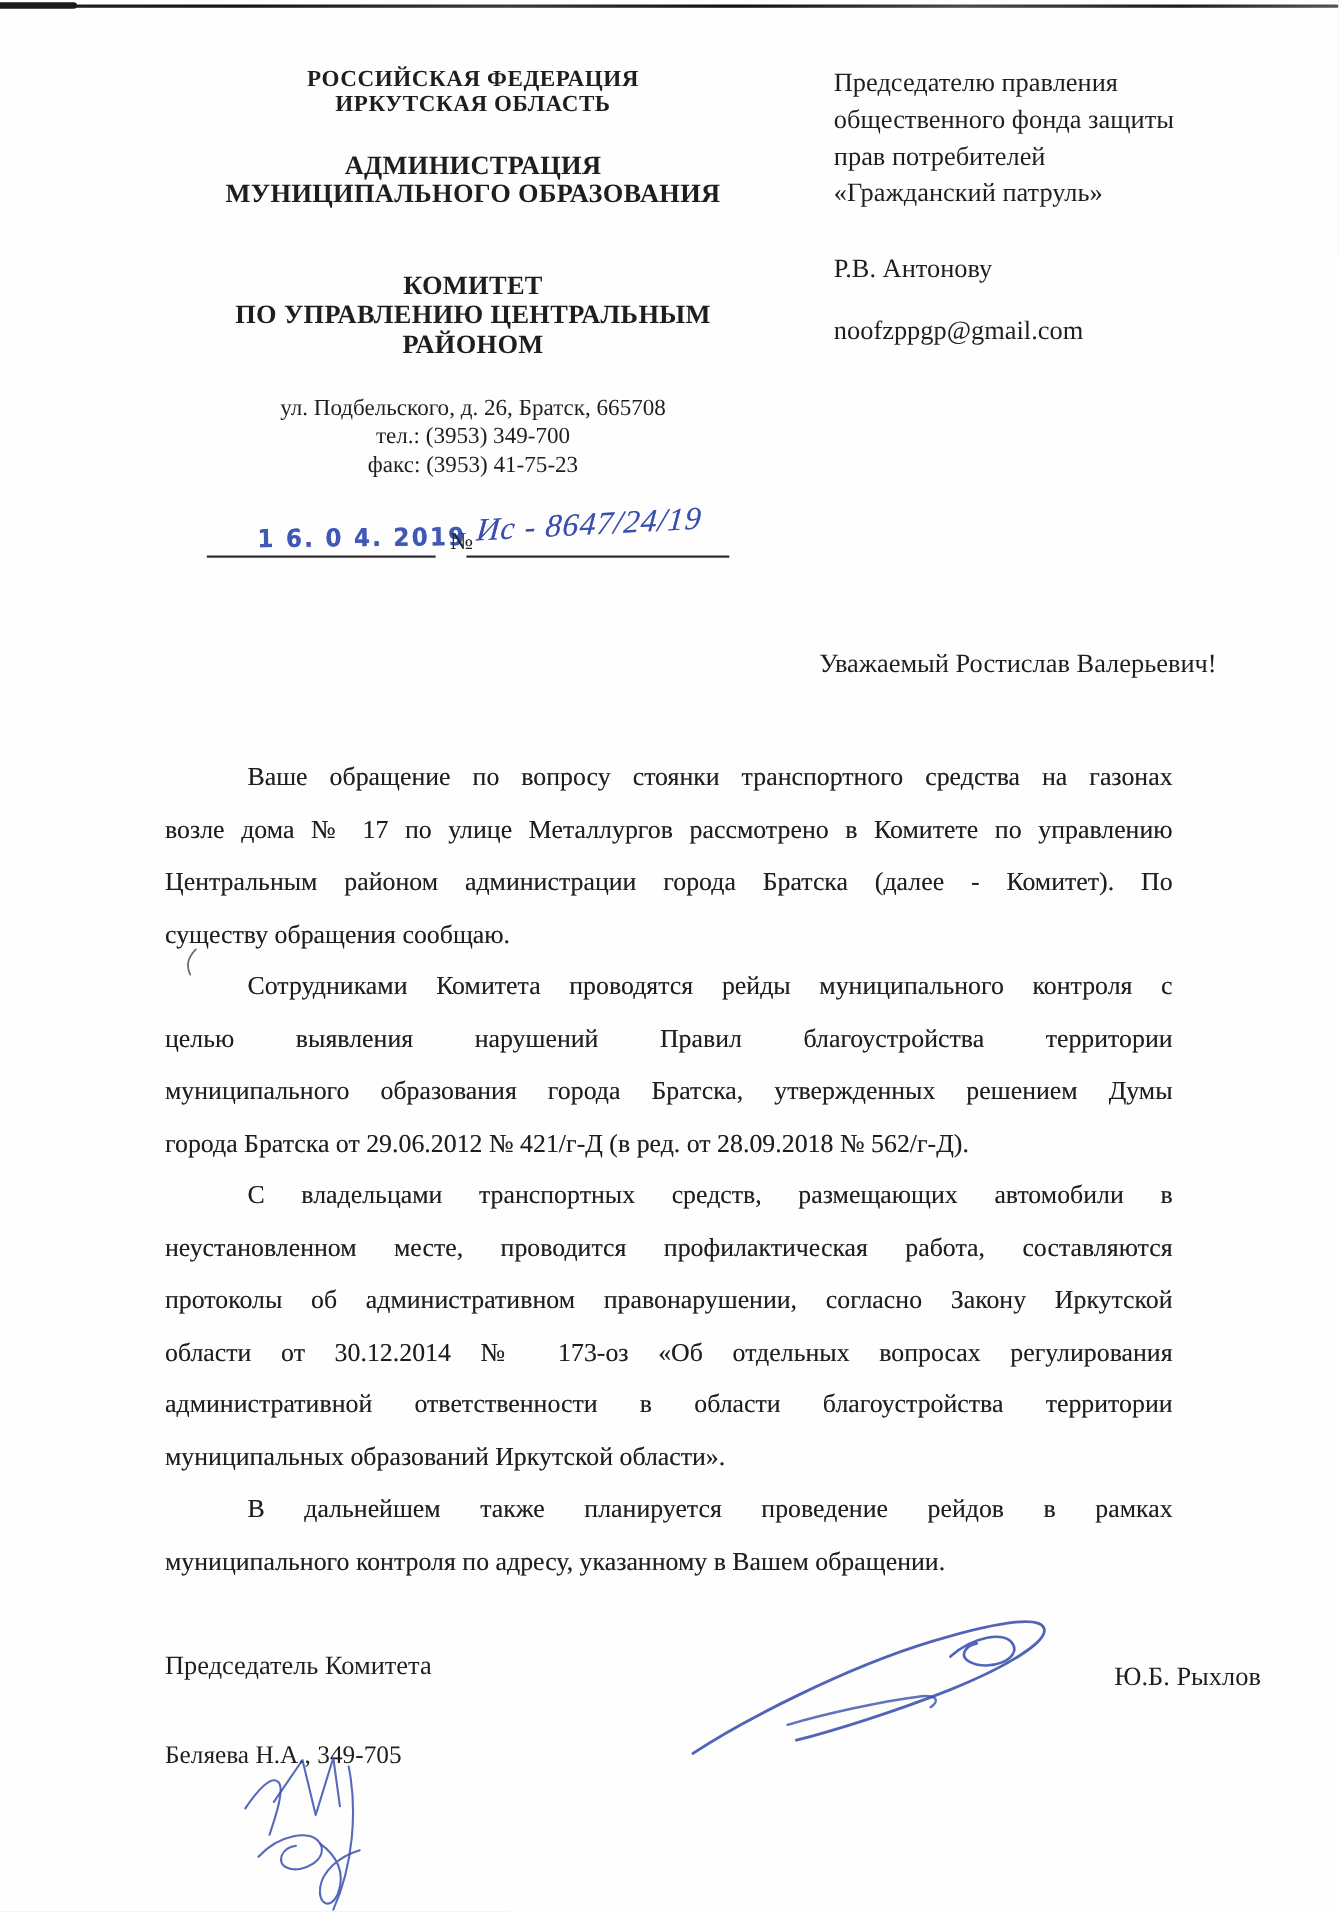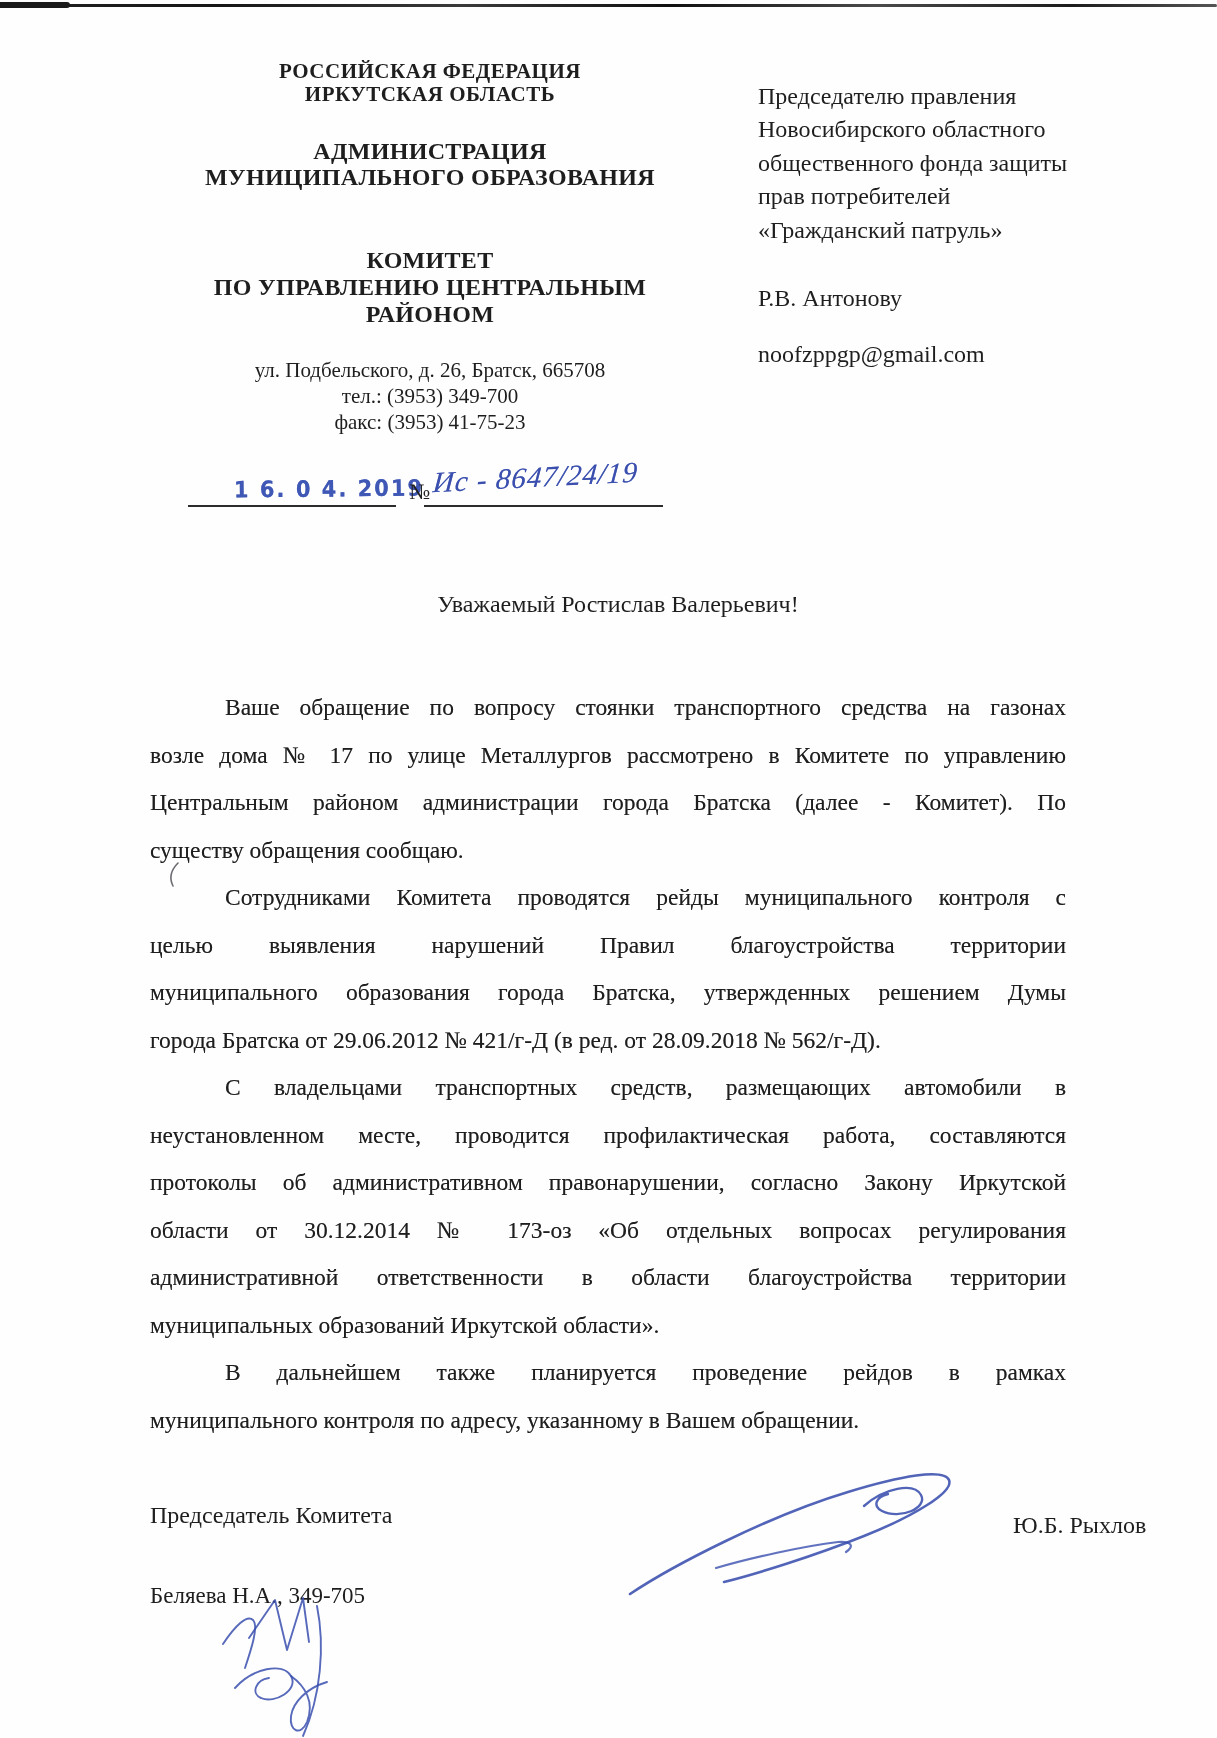--- a/index.html
+++ b/index.html
@@ -48,26 +48,26 @@
   .hw-number{
     position:absolute;left:433px;top:460px;width:240px;
     font-style:italic;font-size:29px;color:var(--ink);
     transform:rotate(-3deg) skewX(-8deg);
     letter-spacing:1px;white-space:nowrap;
     text-shadow:0 0 .5px rgba(58,79,174,.6);
   }
   .rule2{position:absolute;left:424px;top:505px;width:239px;border-bottom:2px solid #2c2c2c;}
 
   
-  .recipient{position:absolute;left:758px;top:60px;width:350px;font-size:24px;line-height:33.4px;margin-top:20px;}
+  .recipient{position:absolute;left:758px;top:60px;width:350px;font-size:24px;line-height:33.4px;}
   .recipient .r-name{margin-top:35px;}
   .recipient .r-email{margin-top:23px;}
 
   
-  .salutation{position:absolute;left:148px;top:591px;width:940px;text-align:center;font-size:24px;}
+  .salutation{position:absolute;left:166px;top:591px;width:940px;text-align:right;font-size:24px;}
 
   
   .body-block{position:absolute;left:150px;top:684px;width:916px;}
   .bl{
     font-size:23.5px;line-height:47.5px;color:var(--text);
     text-align:justify;text-align-last:justify;
     white-space:normal;
     text-shadow:0 0 .4px rgba(30,30,30,.5);
   }
   .bl.end{text-align-last:left;}
@@ -114,21 +114,20 @@
   </div>
 
   <div class="stamp-date">1 6. 0 4. 2019</div>
   <div class="rule1"></div>
   <div class="num-sign">№</div>
   <div class="hw-number">Ис - 8647/24/19</div>
   <div class="rule2"></div>
 
   <div class="recipient">
     <div>Председателю правления</div>
-    <div>Новосибирского областного</div>
     <div>общественного фонда защиты</div>
     <div>прав потребителей</div>
     <div>«Гражданский патруль»</div>
     <div class="r-name">Р.В. Антонову</div>
     <div class="r-email">noofzppgp@gmail.com</div>
   </div>
 
   <div class="salutation">Уважаемый Ростислав Валерьевич!</div>
 
   <svg class="penmark" style="left:166px;top:860px;" width="16" height="30" viewBox="0 0 16 30">

